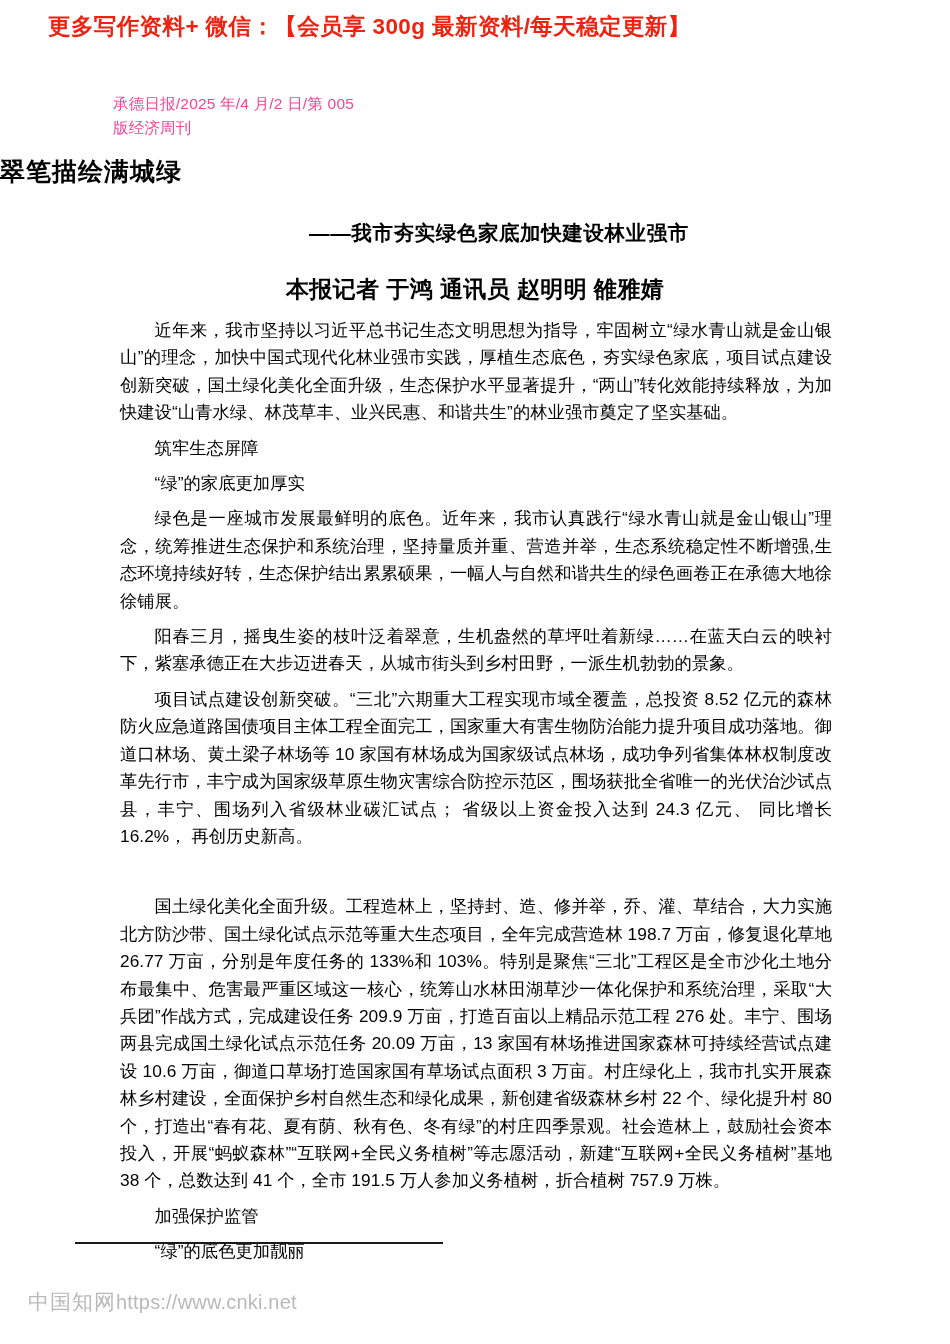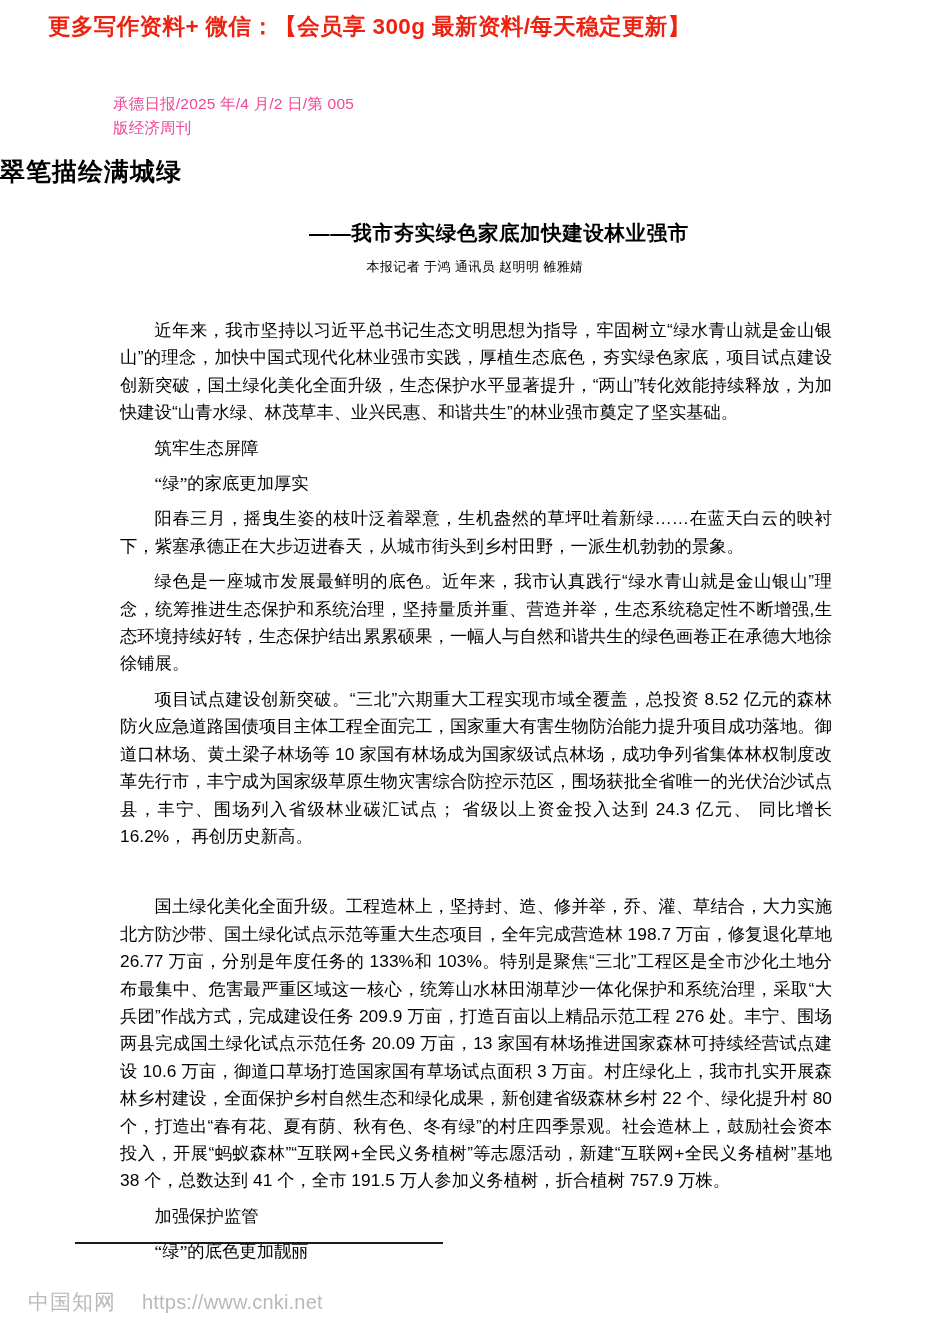--- a/index.html
+++ b/index.html
@@ -66,26 +66,26 @@
     left: 0;
     width: 950px;
     text-align: center;
     font-size: 20.5px;
     font-weight: bold;
     letter-spacing: 0.6px;
     margin-left: 24px;
   }
   .byline {
     position: absolute;
-    top: 258px;
+    top: 274px;
     left: 0;
     width: 950px;
     text-align: center;
-    font-size: 13px;
-    font-weight: normal;
+    font-size: 23px;
+    font-weight: bold;
     letter-spacing: 0.4px;
   }
 
   
   .body-area {
     position: absolute;
     top: 309px;
     left: 112px;
     width: 728px;
   }
@@ -93,21 +93,20 @@
     font-size: 17.3px;
     line-height: 27.4px;
     text-align: justify;
     text-justify: inter-ideograph;
     margin: 8px;
     letter-spacing: 0.05px;
     text-indent: 2em;
   }
   .para.heading-line {
     text-indent: 2em;
-    font-family: Liberation Serif, serif;
   }
   .spacer-para {
     height: 27px;
   }
 
   
   .page-number {
     position: absolute;
     top: 1134px;
     left: 0;
@@ -127,21 +126,20 @@
     width: 368px;
     height: 2px;
     background: #1a1a1a;
   }
   .watermark {
     position: absolute;
     left: 28px;
     top: 1288px;
     display: flex;
     align-items: baseline;
-    gap: 26px;
     color: #b9b9b9;
   }
   .watermark .wm-name {
     font-size: 21px;
     letter-spacing: 1px;
   }
   .watermark .wm-url {
     font-size: 20px;
     letter-spacing: 0.2px;
   }
@@ -161,22 +159,22 @@
   <div class="doc-title">翠笔描绘满城绿</div>
 
   <div class="doc-subtitle">——我市夯实绿色家底加快建设林业强市</div>
 
   <div class="byline">本报记者  于鸿  通讯员  赵明明  雒雅婧</div>
 
   <div class="body-area">
     <p class="para">近年来，我市坚持以习近平总书记生态文明思想为指导，牢固树立“绿水青山就是金山银山”的理念，加快中国式现代化林业强市实践，厚植生态底色，夯实绿色家底，项目试点建设创新突破，国土绿化美化全面升级，生态保护水平显著提升，“两山”转化效能持续释放，为加快建设“山青水绿、林茂草丰、业兴民惠、和谐共生”的林业强市奠定了坚实基础。</p>
     <p class="para heading-line">筑牢生态屏障</p>
     <p class="para heading-line">“绿”的家底更加厚实</p>
+    <p class="para">绿色是一座城市发展最鲜明的底色。近年来，我市认真践行“绿水青山就是金山银山”理念，统筹推进生态保护和系统治理，坚持量质并重、营造并举，生态系统稳定性不断增强,生态环境持续好转，生态保护结出累累硕果，一幅人与自然和谐共生的绿色画卷正在承德大地徐徐铺展。</p>
     <p class="para">阳春三月，摇曳生姿的枝叶泛着翠意，生机盎然的草坪吐着新绿……在蓝天白云的映衬下，紫塞承德正在大步迈进春天，从城市街头到乡村田野，一派生机勃勃的景象。</p>
-    <p class="para">绿色是一座城市发展最鲜明的底色。近年来，我市认真践行“绿水青山就是金山银山”理念，统筹推进生态保护和系统治理，坚持量质并重、营造并举，生态系统稳定性不断增强,生态环境持续好转，生态保护结出累累硕果，一幅人与自然和谐共生的绿色画卷正在承德大地徐徐铺展。</p>
     <p class="para">项目试点建设创新突破。“三北”六期重大工程实现市域全覆盖，总投资 8.52 亿元的森林防火应急道路国债项目主体工程全面完工，国家重大有害生物防治能力提升项目成功落地。御道口林场、黄土梁子林场等 10 家国有林场成为国家级试点林场，成功争列省集体林权制度改革先行市，丰宁成为国家级草原生物灾害综合防控示范区，围场获批全省唯一的光伏治沙试点县，丰宁、围场列入省级林业碳汇试点； 省级以上资金投入达到 24.3 亿元、 同比增长 16.2%， 再创历史新高。</p>
     <div class="spacer-para"></div>
     <p class="para">国土绿化美化全面升级。工程造林上，坚持封、造、修并举，乔、灌、草结合，大力实施北方防沙带、国土绿化试点示范等重大生态项目，全年完成营造林 198.7 万亩，修复退化草地 26.77 万亩，分别是年度任务的 133%和 103%。特别是聚焦“三北”工程区是全市沙化土地分布最集中、危害最严重区域这一核心，统筹山水林田湖草沙一体化保护和系统治理，采取“大兵团”作战方式，完成建设任务 209.9 万亩，打造百亩以上精品示范工程 276 处。丰宁、围场两县完成国土绿化试点示范任务 20.09 万亩，13 家国有林场推进国家森林可持续经营试点建设 10.6 万亩，御道口草场打造国家国有草场试点面积 3 万亩。村庄绿化上，我市扎实开展森林乡村建设，全面保护乡村自然生态和绿化成果，新创建省级森林乡村 22 个、绿化提升村 80 个，打造出“春有花、夏有荫、秋有色、冬有绿”的村庄四季景观。社会造林上，鼓励社会资本投入，开展“蚂蚁森林”“互联网+全民义务植树”等志愿活动，新建“互联网+全民义务植树”基地 38 个，总数达到 41 个，全市 191.5 万人参加义务植树，折合植树 757.9 万株。</p>
     <p class="para heading-line">加强保护监管</p>
     <p class="para heading-line">“绿”的底色更加靓丽</p>
   </div>
 
 
   <div class="footer-rule"></div>
 

